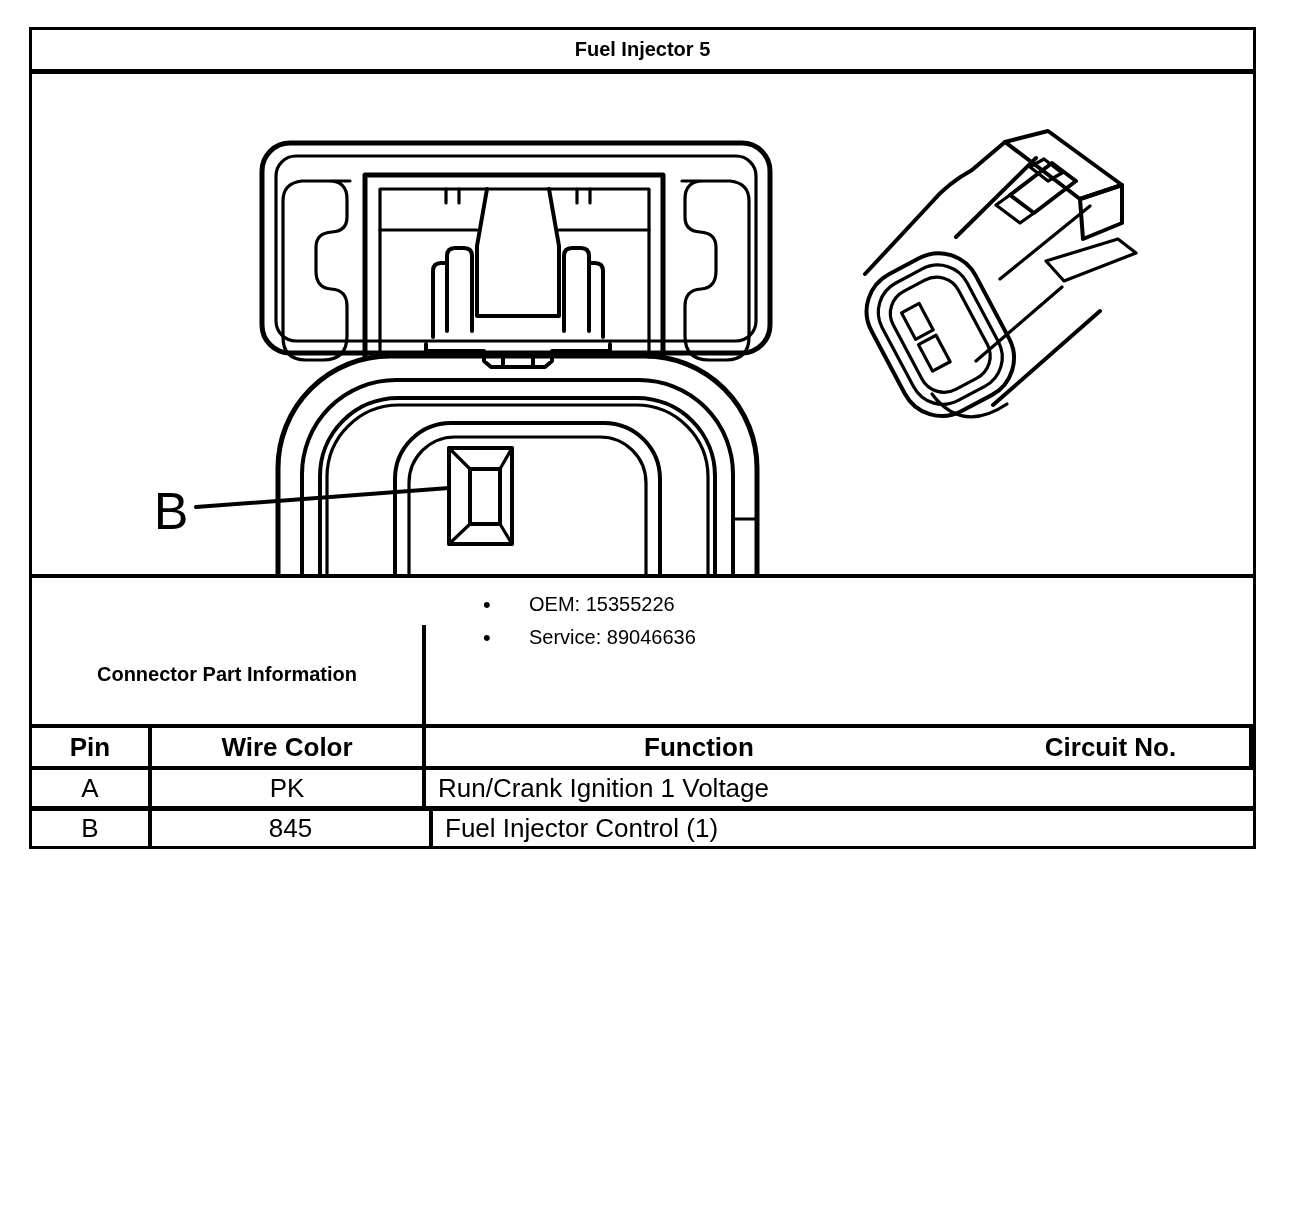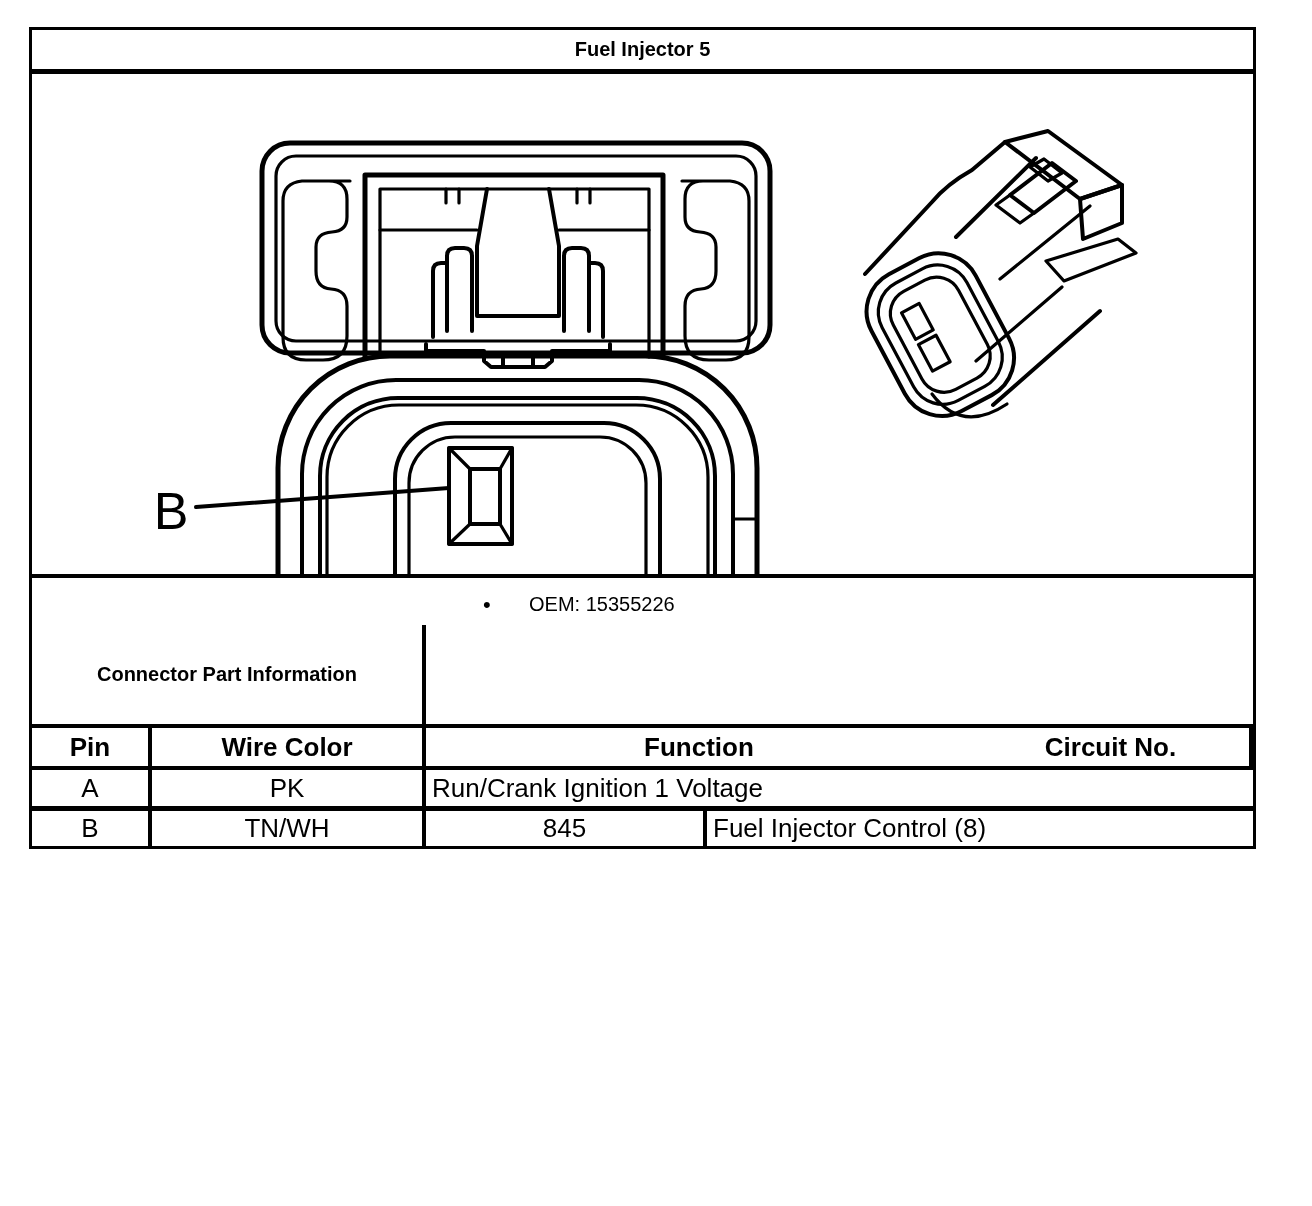--- a/index.html
+++ b/index.html
@@ -66,21 +66,21 @@
   .tbl-row.row-a  { height: 40px; border-top: 4px solid #000; }
   .tbl-row.row-b  { height: 40px; border-top: 5px solid #000; }
   .cell {
     display: flex; align-items: center; justify-content: center;
     overflow: hidden; white-space: nowrap;
   }
   .c1 { width: 120px; border-right: 4px solid #000; }
   .c2 { width: 274px; border-right: 4px solid #000; }
   .c3 { width: 281px; border-right: 4px solid #000; }
   .c4 { flex: 1; }
-  .cell.fn-left { justify-content: flex-start; padding-left: 6px; }
+  .cell.fn-left { justify-content: flex-start; padding-left: 12px; }
   
   .ln   { fill: none; stroke: #000; stroke-width: 5;   stroke-linejoin: round; stroke-linecap: round; }
   .ln2  { fill: none; stroke: #000; stroke-width: 4;   stroke-linejoin: round; stroke-linecap: round; }
   .ln3  { fill: none; stroke: #000; stroke-width: 3.2; stroke-linejoin: round; stroke-linecap: round; }
   .lead { fill: none; stroke: #000; stroke-width: 4;   stroke-linecap: round; }
   .pinlabel { font-family: "Liberation Sans", sans-serif; font-size: 52px; fill: #000; }
 </style>
 </head>
 <body>
 
@@ -184,36 +184,38 @@
       </g>
     </svg>
   </div>
 
   <div class="info-row">
     <div class="info-label">Connector Part Information</div>
     <div class="info-content">
       <div class="li">
           <span>OEM: 15355226</span>
         </div>
+      <div class="li">
+          <span>Service: 89046636</span>
+        </div>
     </div>
   </div>
 
   <div class="tbl-row header">
     <div class="cell c1">Pin</div>
     <div class="cell c2">Wire Color</div>
     <div class="cell c4">Function</div>
     <div class="cell c3">Circuit No.</div>
   </div>
 
   <div class="tbl-row row-a">
     <div class="cell c1">A</div>
     <div class="cell c2">PK</div>
     <div class="cell c4 fn-left">Run/Crank Ignition 1 Voltage</div>
   </div>
 
   <div class="tbl-row row-b">
     <div class="cell c1">B</div>
-    <div class="cell c2">TN/WH</div>
     <div class="cell c3">845</div>
-    <div class="cell c4 fn-left">Fuel Injector Control (8)</div>
+    <div class="cell c4 fn-left">Fuel Injector Control (1)</div>
   </div>
 
 </div>
 
 </body></html>

